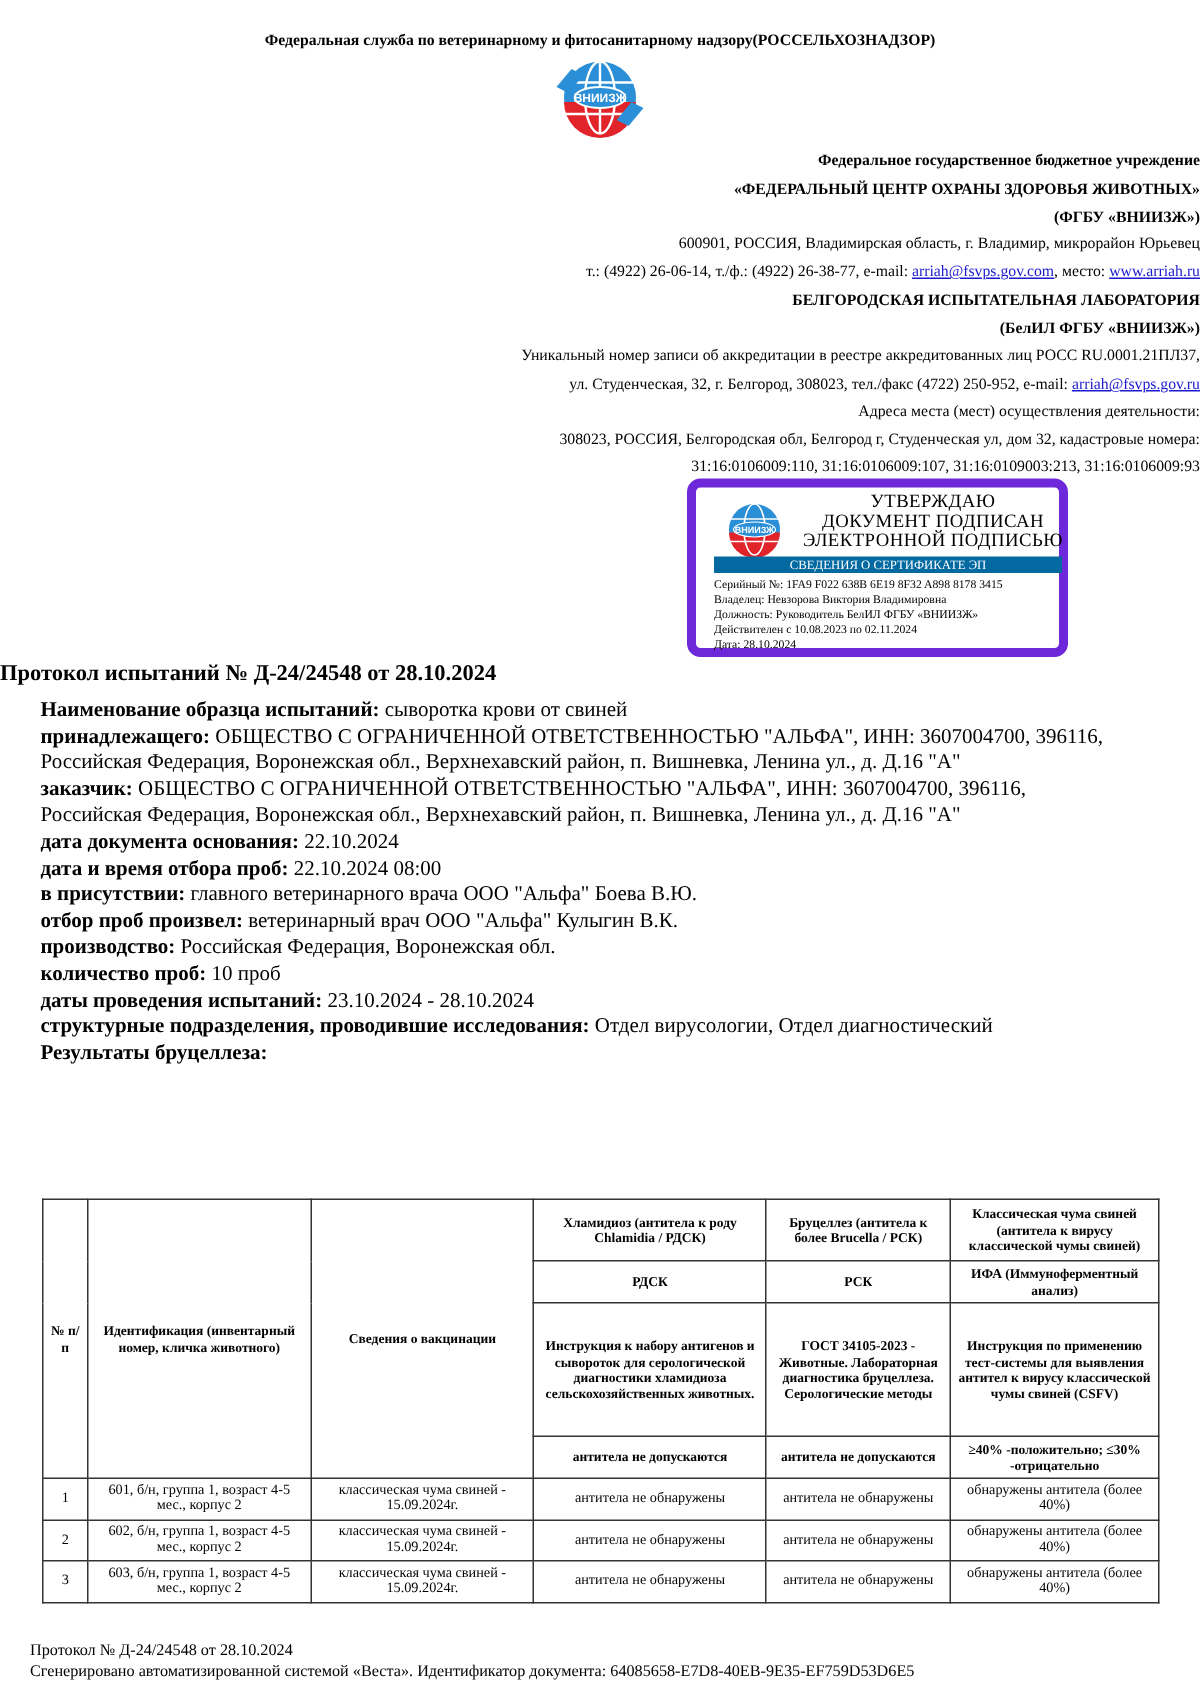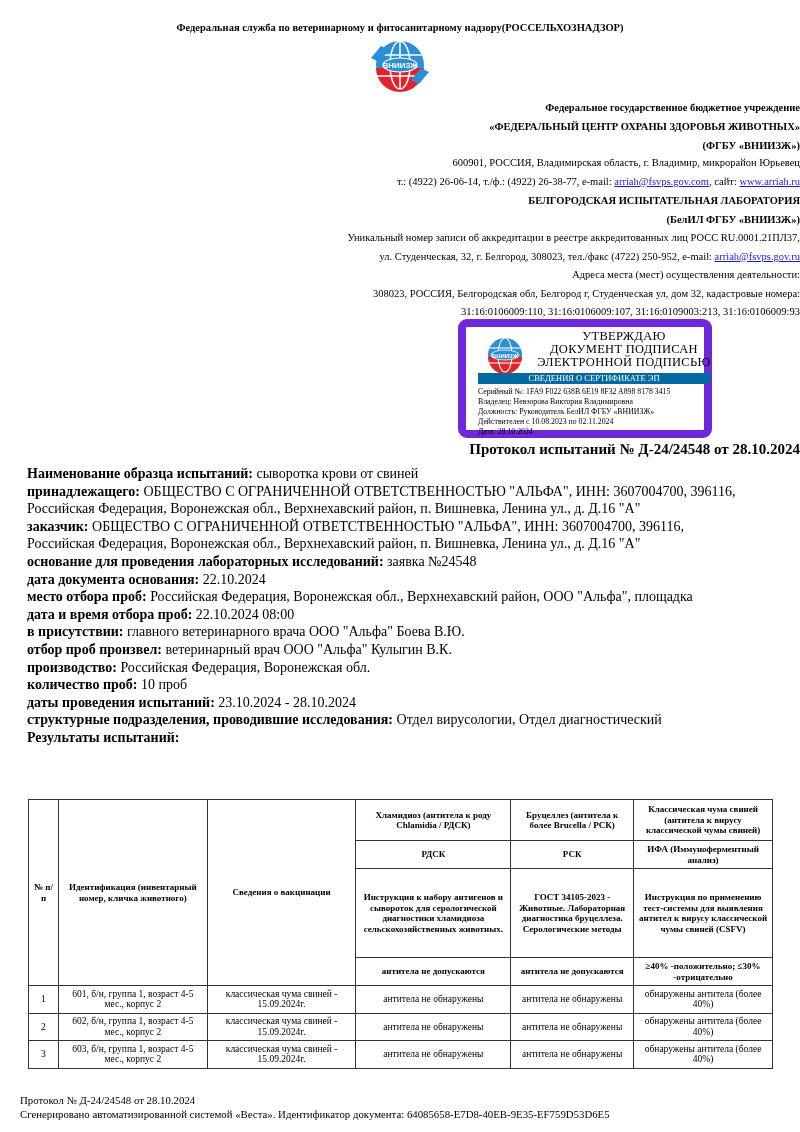--- a/index.html
+++ b/index.html
@@ -6,27 +6,27 @@
   html, body { width: 800px; height: 1132px; background: #ffffff; }
   body { position: relative; font-family: "Liberation Serif", serif; color: #000; overflow: hidden; }
 
   .top-title { position: absolute; top: 22px; left: 0; width: 800px; text-align: center; font-size: 10.5px; font-weight: bold; }
   .logo { position: absolute; top: 36px; left: 367px; width: 66px; height: 58px; }
 
   .hdr-line { position: absolute; left: 0; width: 800px; text-align: right; font-size: 10.5px; line-height: 13px; }
   .hdr-line.b { font-weight: bold; }
   .hdr-line a { color: #1a1ad0; text-decoration: underline; }
 
-  .stamp { position: absolute; left: 458px; top: 319px; width: 254px; height: 119px; border: 8px solid #6d28d9; border-radius: 9px; background: #fff; }
+  .stamp { position: absolute; left: 458px; top: 319px; width: 254px; height: 119px; border: 6px solid #6d28d9; border-radius: 9px; background: #fff; }
   .stamp-logo { position: absolute; left: 14px; top: 8px; width: 50px; height: 40px; }
   .stamp-h { position: absolute; left: 68px; width: 180px; text-align: center; font-size: 12.5px; line-height: 13px; letter-spacing: 0.3px; }
   .stamp-bar { position: absolute; left: 12px; top: 46px; width: 232px; height: 11px; background: #0369a1; color: #fff; font-size: 8.5px; text-align: center; line-height: 11px; }
   .stamp-info { position: absolute; left: 12px; top: 60px; width: 236px; font-size: 7.8px; line-height: 10px; }
 
-  .protocol-title { position: absolute; top: 441px; left: 0; width: 800px; text-align: right; font-size: 15px; font-weight: bold; }
+  .protocol-title { position: absolute; top: 441px; left: 0; width: 800px; text-align: left; font-size: 15px; font-weight: bold; }
 
   .fields { position: absolute; top: 465px; left: 27px; width: 760px; font-size: 14px; line-height: 17.6px; }
   .fields .lbl { font-weight: bold; }
   .fields .row { white-space: nowrap; }
 
   table.res { position: absolute; left: 28px; top: 799px; width: 745px; border-collapse: collapse; font-size: 9px; line-height: 10.5px; }
   table.res td { border: 1.3px solid #333; text-align: center; vertical-align: middle; padding: 1px 3px; }
   table.res .h { font-weight: bold; }
   table.res tr.data td { height: 27.5px; font-size: 9.5px; }
 
@@ -50,21 +50,21 @@
   <path d="M62 36 L52 48 L44 44 L54 32 Z" fill="#2a8fd6"></path>
   <ellipse cx="33" cy="29" rx="17" ry="7" fill="#2a8fd6" stroke="#fff" stroke-width="1.2"></ellipse>
   <text x="33" y="32" font-family="Liberation Sans, sans-serif" font-size="8" font-weight="bold" fill="#fff" text-anchor="middle">ВНИИЗЖ</text>
 </svg>
 
 <div class="hdr-line b" style="top:101px">Федеральное государственное бюджетное учреждение</div>
 <div class="hdr-line b" style="top:120px">«ФЕДЕРАЛЬНЫЙ ЦЕНТР ОХРАНЫ ЗДОРОВЬЯ ЖИВОТНЫХ»</div>
 <div class="hdr-line b" style="top:139px">(ФГБУ «ВНИИЗЖ»)</div>
 <div class="hdr-line" style="top:156px">600901, РОССИЯ, Владимирская область, г. Владимир, микрорайон Юрьевец</div>
 <div class="hdr-line" style="top:175px">
-  <span>т.: (4922) 26-06-14, т./ф.: (4922) 26-38-77, e-mail: </span><a>arriah@fsvps.gov.com</a><span>, сайт: </span><a>www.arriah.ru</a>
+  <span>т.: (4922) 26-06-14, т./ф.: (4922) 26-38-77, e-mail: </span><a>arriah@fsvps.gov.com</a><span>, место: </span><a>www.arriah.ru</a>
 </div>
 <div class="hdr-line b" style="top:194px">БЕЛГОРОДСКАЯ ИСПЫТАТЕЛЬНАЯ ЛАБОРАТОРИЯ</div>
 <div class="hdr-line b" style="top:213px">(БелИЛ ФГБУ «ВНИИЗЖ»)</div>
 <div class="hdr-line" style="top:231px">Уникальный номер записи об аккредитации в реестре аккредитованных лиц РОСС RU.0001.21ПЛ37,</div>
 <div class="hdr-line" style="top:250px">
   <span>ул. Студенческая, 32, г. Белгород, 308023, тел./факс (4722) 250-952, e-mail: </span><a>arriah@fsvps.gov.ru</a>
 </div>
 <div class="hdr-line" style="top:268px">Адреса места (мест) осуществления деятельности:</div>
 <div class="hdr-line" style="top:287px">308023, РОССИЯ, Белгородская обл, Белгород г, Студенческая ул, дом 32, кадастровые номера:</div>
 <div class="hdr-line" style="top:305px">31:16:0106009:110, 31:16:0106009:107, 31:16:0109003:213, 31:16:0106009:93</div>
@@ -95,31 +95,29 @@
 </div>
 
 <div class="protocol-title">Протокол испытаний № Д-24/24548 от 28.10.2024</div>
 
 <div class="fields">
   <div class="row"><span class="lbl">Наименование образца испытаний:</span><span> сыворотка крови от свиней</span></div>
   <div class="row"><span class="lbl">принадлежащего:</span><span> ОБЩЕСТВО С ОГРАНИЧЕННОЙ ОТВЕТСТВЕННОСТЬЮ "АЛЬФА", ИНН: 3607004700, 396116,</span></div>
   <div class="row">Российская Федерация, Воронежская обл., Верхнехавский район, п. Вишневка, Ленина ул., д. Д.16 "А"</div>
   <div class="row"><span class="lbl">заказчик:</span><span> ОБЩЕСТВО С ОГРАНИЧЕННОЙ ОТВЕТСТВЕННОСТЬЮ "АЛЬФА", ИНН: 3607004700, 396116,</span></div>
   <div class="row">Российская Федерация, Воронежская обл., Верхнехавский район, п. Вишневка, Ленина ул., д. Д.16 "А"</div>
-  <div class="row"><span class="lbl">основание для проведения лабораторных исследований:</span><span> заявка №24548</span></div>
   <div class="row"><span class="lbl">дата документа основания:</span><span> 22.10.2024</span></div>
-  <div class="row"><span class="lbl">место отбора проб:</span><span> Российская Федерация, Воронежская обл., Верхнехавский район, ООО "Альфа", площадка</span></div>
   <div class="row"><span class="lbl">дата и время отбора проб:</span><span> 22.10.2024 08:00</span></div>
   <div class="row"><span class="lbl">в присутствии:</span><span> главного ветеринарного врача ООО "Альфа" Боева В.Ю.</span></div>
   <div class="row"><span class="lbl">отбор проб произвел:</span><span> ветеринарный врач ООО "Альфа" Кулыгин В.К.</span></div>
   <div class="row"><span class="lbl">производство:</span><span> Российская Федерация, Воронежская обл.</span></div>
   <div class="row"><span class="lbl">количество проб:</span><span> 10 проб</span></div>
   <div class="row"><span class="lbl">даты проведения испытаний:</span><span> 23.10.2024 - 28.10.2024</span></div>
   <div class="row"><span class="lbl">структурные подразделения, проводившие исследования:</span><span> Отдел вирусологии, Отдел диагностический</span></div>
-  <div class="row"><span class="lbl">Результаты испытаний:</span></div>
+  <div class="row"><span class="lbl">Результаты бруцеллеза:</span></div>
 </div>
 
 <table class="res">
   <colgroup>
     <col style="width:30px">
       <col style="width:149px">
       <col style="width:149px">
       <col style="width:155px">
       <col style="width:123px">
       <col style="width:139px">

